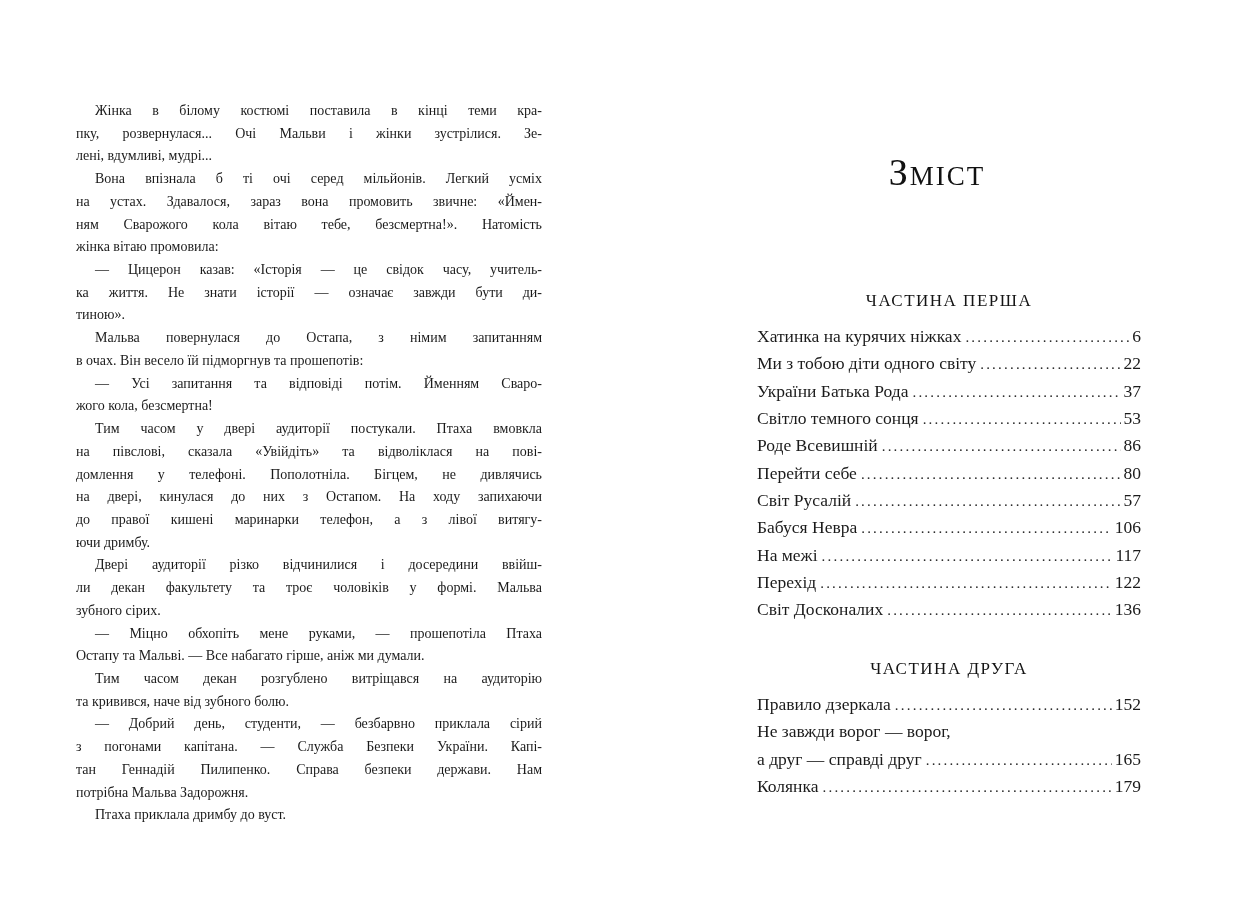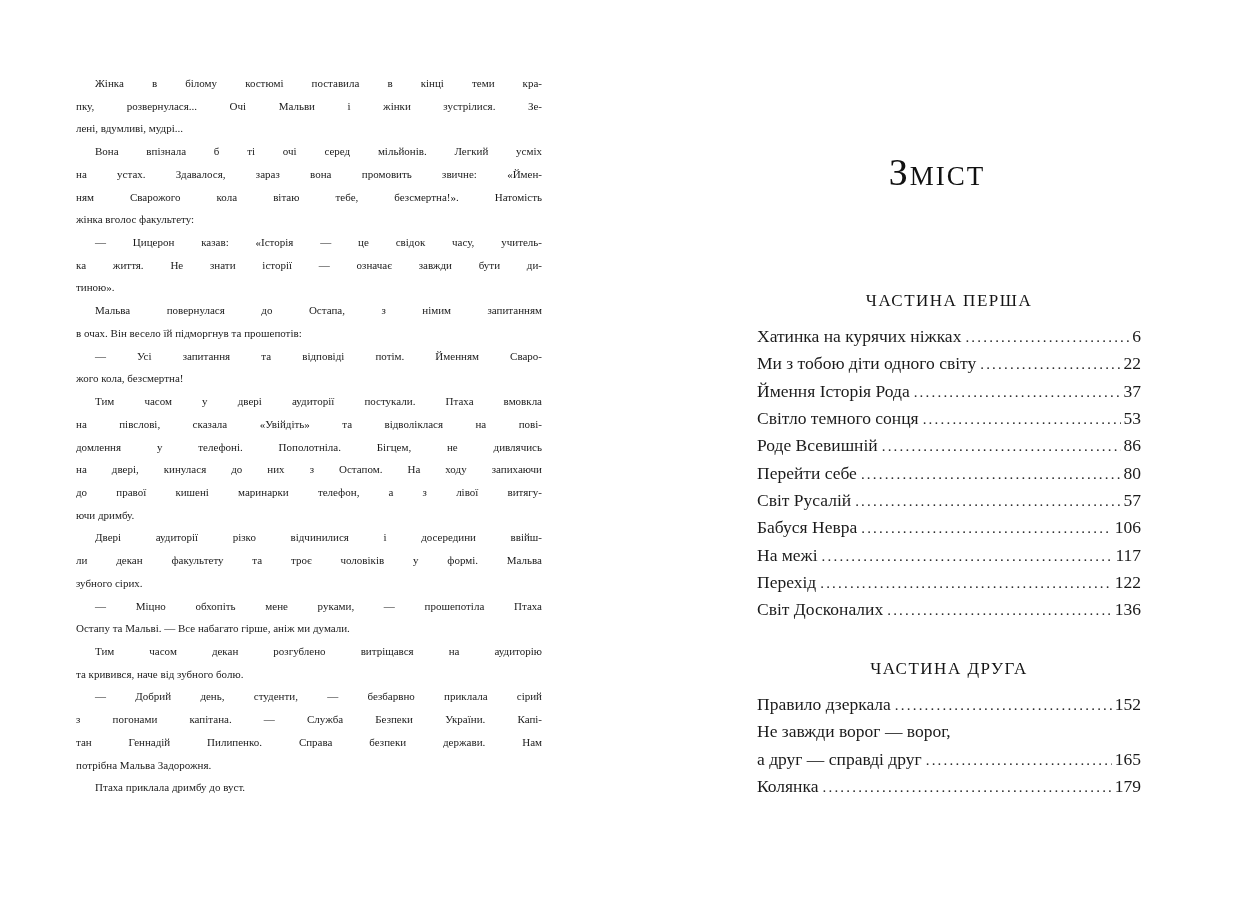--- a/index.html
+++ b/index.html
@@ -13,23 +13,23 @@
     height: 903px;
     overflow: hidden;
     font-family: "Liberation Serif", "DejaVu Serif", serif;
     color: #1b1b1b;
   }
 
   
   .left-page-text {
     position: absolute;
     left: 76px;
-    top: 72px;
+    top: 100px;
     width: 466px;
-    font-size: 11px;
+    font-size: 14px;
     line-height: 22.72px;
   }
   .line {
     text-align: justify;
     text-align-last: justify;
     height: 22.72px;
     white-space: nowrap;
   }
   .line.first { text-indent: 19px; }
   .line.end   { text-align-last: left; }
@@ -92,21 +92,21 @@
 </head>
 <body>
 
 <div class="left-page-text">
     <div class="line first">Жінка в білому костюмі поставила в кінці теми кра-</div>
     <div class="line">пку, розвернулася... Очі Мальви і жінки зустрілися. Зе-</div>
     <div class="line end">лені, вдумливі, мудрі...</div>
     <div class="line first">Вона впізнала б ті очі серед мільйонів. Легкий усміх</div>
     <div class="line">на устах. Здавалося, зараз вона промовить звичне: «Ймен-</div>
     <div class="line">ням Сварожого кола вітаю тебе, безсмертна!». Натомість</div>
-    <div class="line end">жінка вголос факультету:</div>
+    <div class="line end">жінка вітаю промовила:</div>
     <div class="line first">— Цицерон казав: «Історія — це свідок часу, учитель-</div>
     <div class="line">ка життя. Не знати історії — означає завжди бути ди-</div>
     <div class="line end">тиною».</div>
     <div class="line first">Мальва повернулася до Остапа, з німим запитанням</div>
     <div class="line end">в очах. Він весело їй підморгнув та прошепотів:</div>
     <div class="line first">— Усі запитання та відповіді потім. Йменням Сваро-</div>
     <div class="line end">жого кола, безсмертна!</div>
     <div class="line first">Тим часом у двері аудиторії постукали. Птаха вмовкла</div>
     <div class="line">на півслові, сказала «Увійдіть» та відволіклася на пові-</div>
     <div class="line">домлення у телефоні. Пополотніла. Бігцем, не дивлячись</div>
@@ -136,21 +136,21 @@
           <span class="toc-entry-title">Хатинка на курячих ніжках</span>
           <span class="leader"></span>
           <span class="page-number">6</span>
         </div>
         <div class="toc-entry">
           <span class="toc-entry-title">Ми з тобою діти одного світу</span>
           <span class="leader"></span>
           <span class="page-number">22</span>
         </div>
         <div class="toc-entry">
-          <span class="toc-entry-title">Ймення Історія Рода</span>
+          <span class="toc-entry-title">України Батька Рода</span>
           <span class="leader"></span>
           <span class="page-number">37</span>
         </div>
         <div class="toc-entry">
           <span class="toc-entry-title">Світло темного сонця</span>
           <span class="leader"></span>
           <span class="page-number">53</span>
         </div>
         <div class="toc-entry">
           <span class="toc-entry-title">Роде Всевишній</span>

